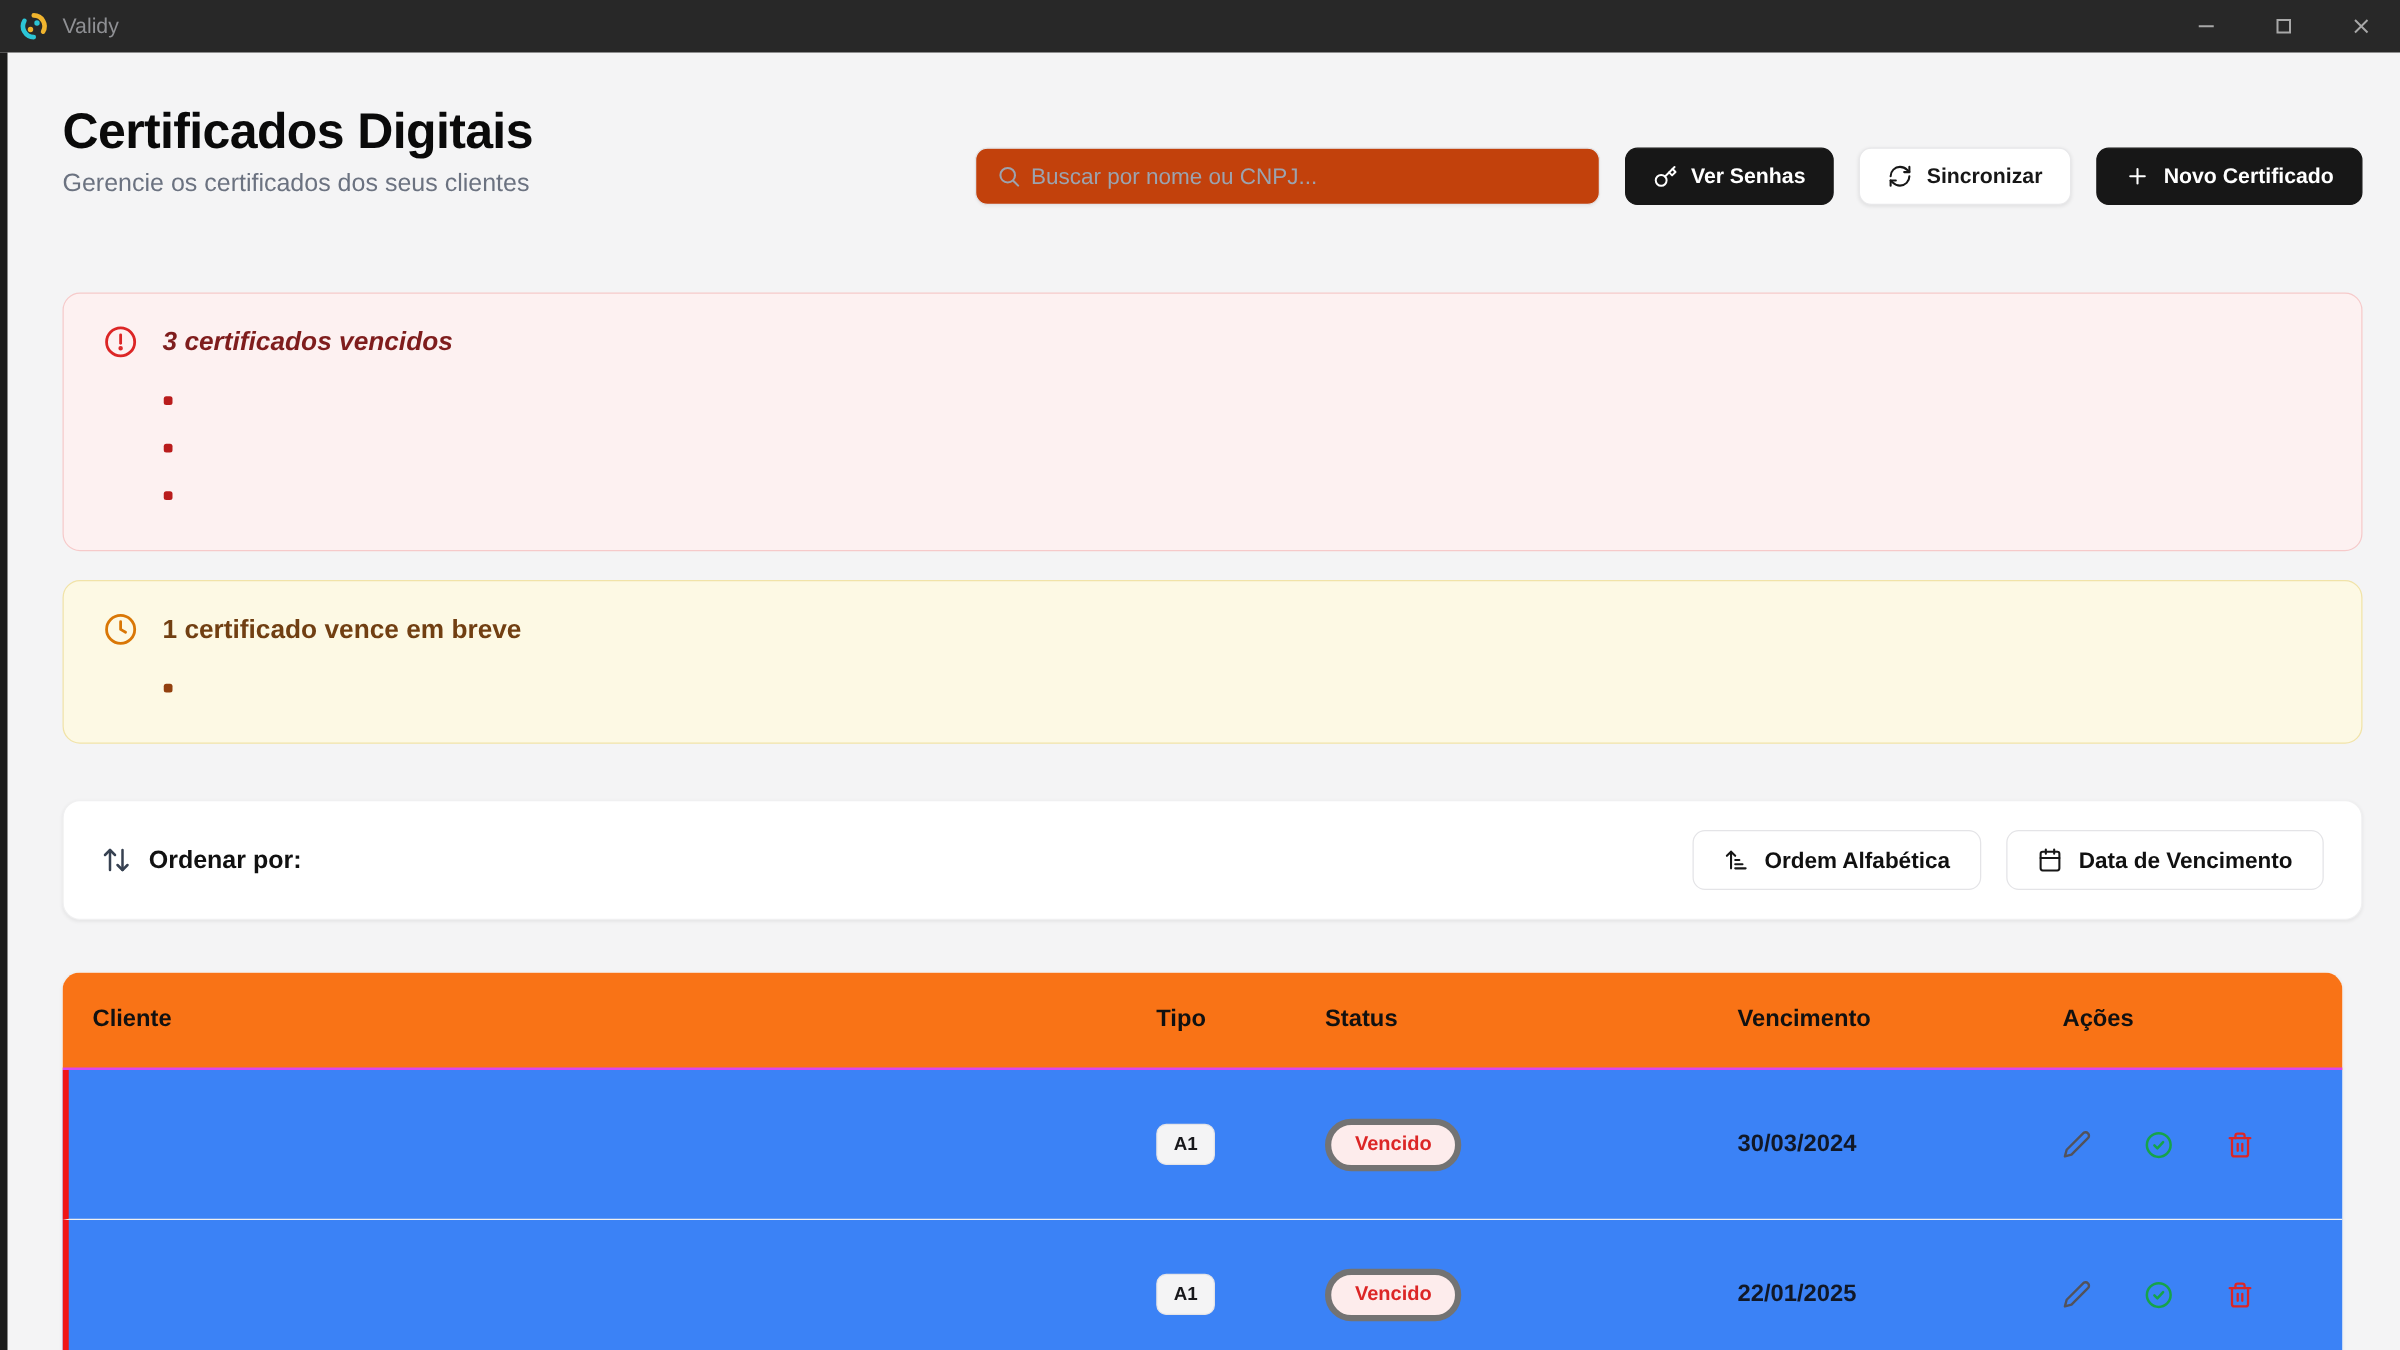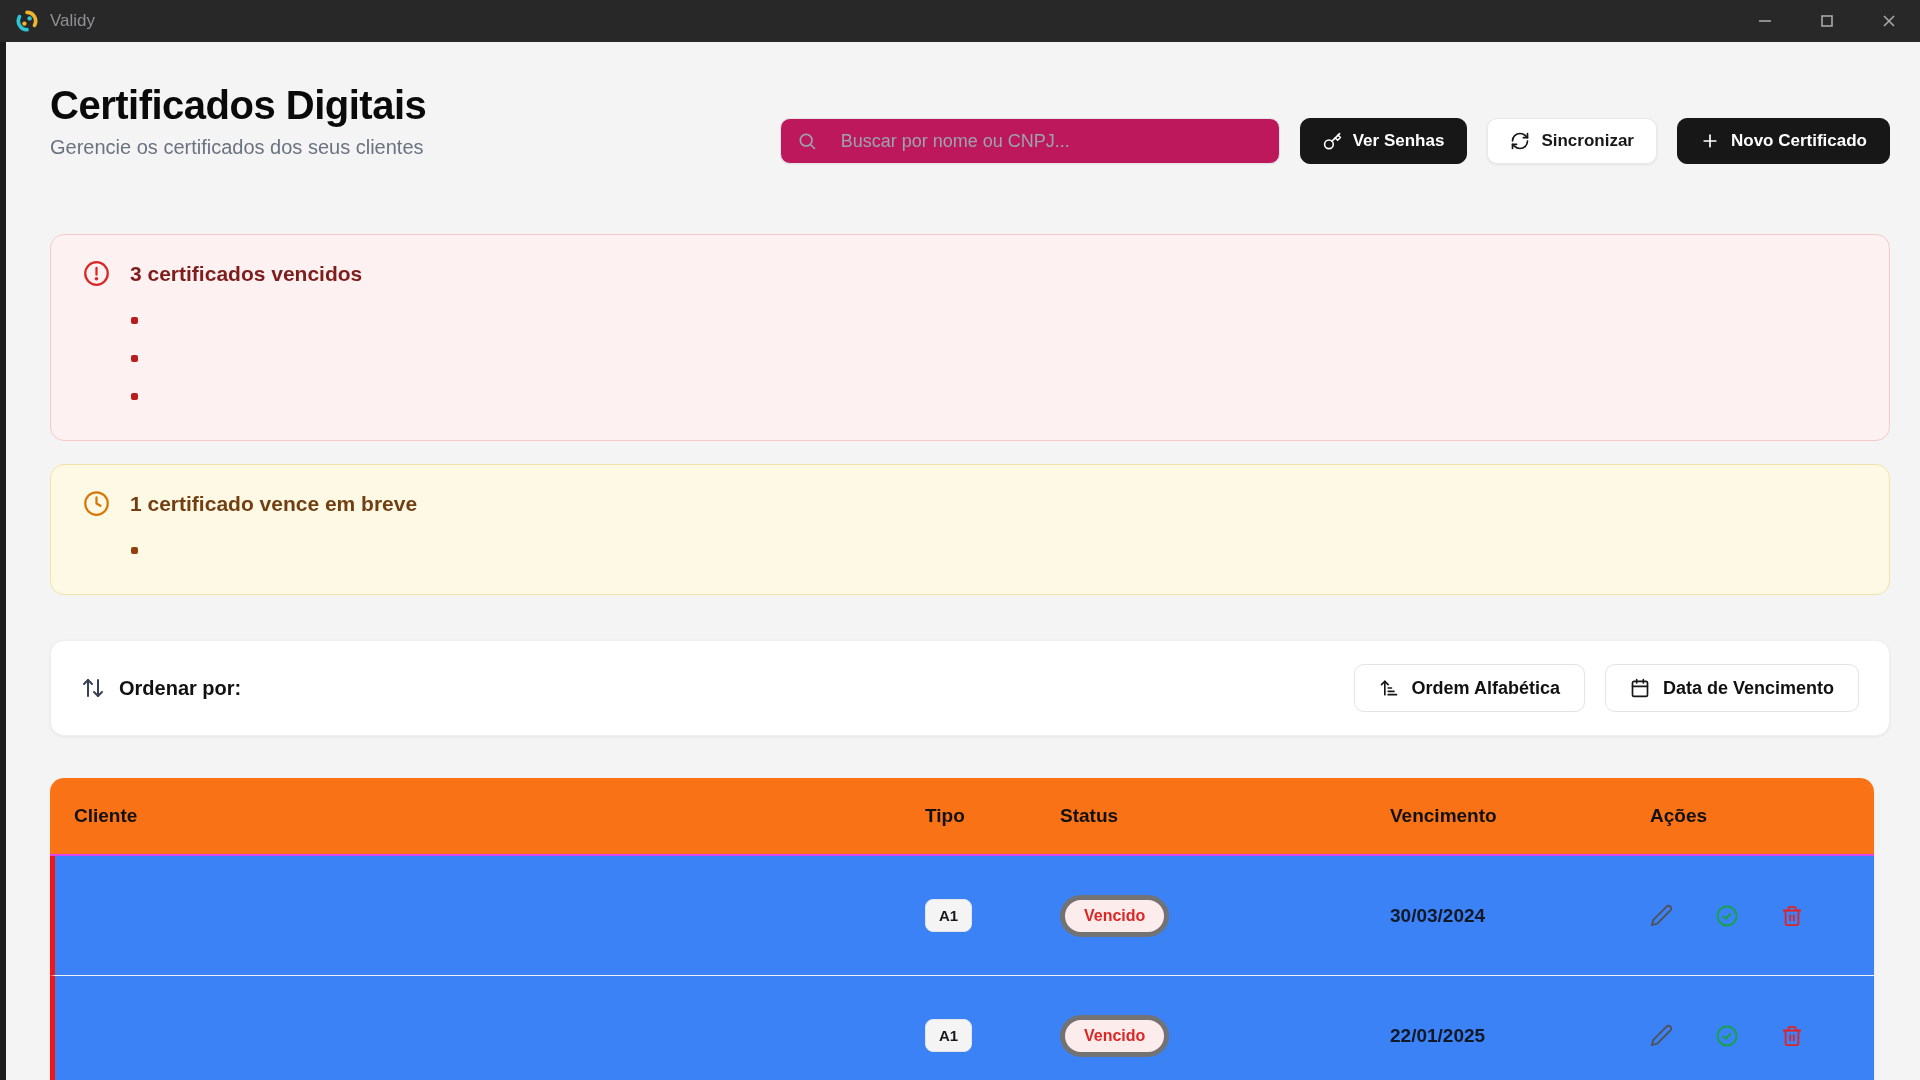--- a/index.html
+++ b/index.html
@@ -30,40 +30,40 @@
     height: 1072px; border-left: 6px solid #1c1c1c;
     padding: 40px 30px 0 44px; overflow: hidden;
   }
 
   
   .page-header { display: flex; justify-content: space-between; align-items: flex-start; margin-bottom: 70px; }
   .page-title { font-size: 40px; font-weight: 800; letter-spacing: -0.5px; color: #0a0a0a; line-height: 1.15; }
   .page-subtitle { font-size: 20px; color: #6b7280; margin-top: 8px; }
   .header-actions { display: flex; gap: 20px; margin-top: 36px; align-items: center; }
   .search-box {
-    width: 500px; height: 46px; background: #be185d; border: 1px solid #e4e4e7;
-    border-radius: 10px; display: flex; align-items: center; padding: 0 16px; gap: 24px;
+    width: 500px; height: 46px; background: #c2410c; border: 1px solid #e4e4e7;
+    border-radius: 10px; display: flex; align-items: center; padding: 0 16px; gap: 8px;
     box-shadow: 0 1px 2px rgba(0,0,0,.04);
   }
   .search-box input {
     border: none; outline: none; flex: 1; font-size: 18px;
     font-family: inherit; color: #111; background: transparent;
   }
   .search-box input::placeholder { color: #9ca3af; }
   .btn {
     height: 46px; border-radius: 10px; display: flex; align-items: center; gap: 11px;
     padding: 0 22px; font-size: 17px; font-weight: 700; font-family: inherit; cursor: default;
     border: 1px solid transparent;
   }
   .btn-dark { background: #171717; color: #ffffff; border-color: #171717; }
   .btn-light { background: #ffffff; color: #171717; border-color: #e8e8ea; box-shadow: 0 1px 3px rgba(0,0,0,.07); }
 
   
   .alert { border-radius: 14px; padding: 25px 32px; border: 1px solid; }
-  .alert-red { background: #fdf1f1; border-color: #f6caca; margin-bottom: 23px; }
+  .alert-red { background: #fdf1f1; border-color: #f6caca; margin-bottom: 23px; font-style: italic; }
   .alert-yellow { background: #fdf9e4; border-color: #f1e3a8; margin-bottom: 45px; }
   .alert-head { display: flex; align-items: center; gap: 20px; }
   .alert-red .alert-head span { color: #7f1d1d; font-size: 21px; font-weight: 600; }
   .alert-yellow .alert-head span { color: #713f12; font-size: 21px; font-weight: 600; }
   .alert ul { list-style: none; margin-top: 14px; padding-left: 48px; }
   .alert li { height: 38px; display: flex; align-items: center; font-size: 16px; }
   .alert li::before { content: ""; width: 7px; height: 7px; border-radius: 2px; margin-right: 12px; }
   .alert-red li { color: #7f1d1d; } .alert-red li::before { background: #b91c1c; }
   .alert-yellow li { color: #713f12; } .alert-yellow li::before { background: #92400e; }
 

